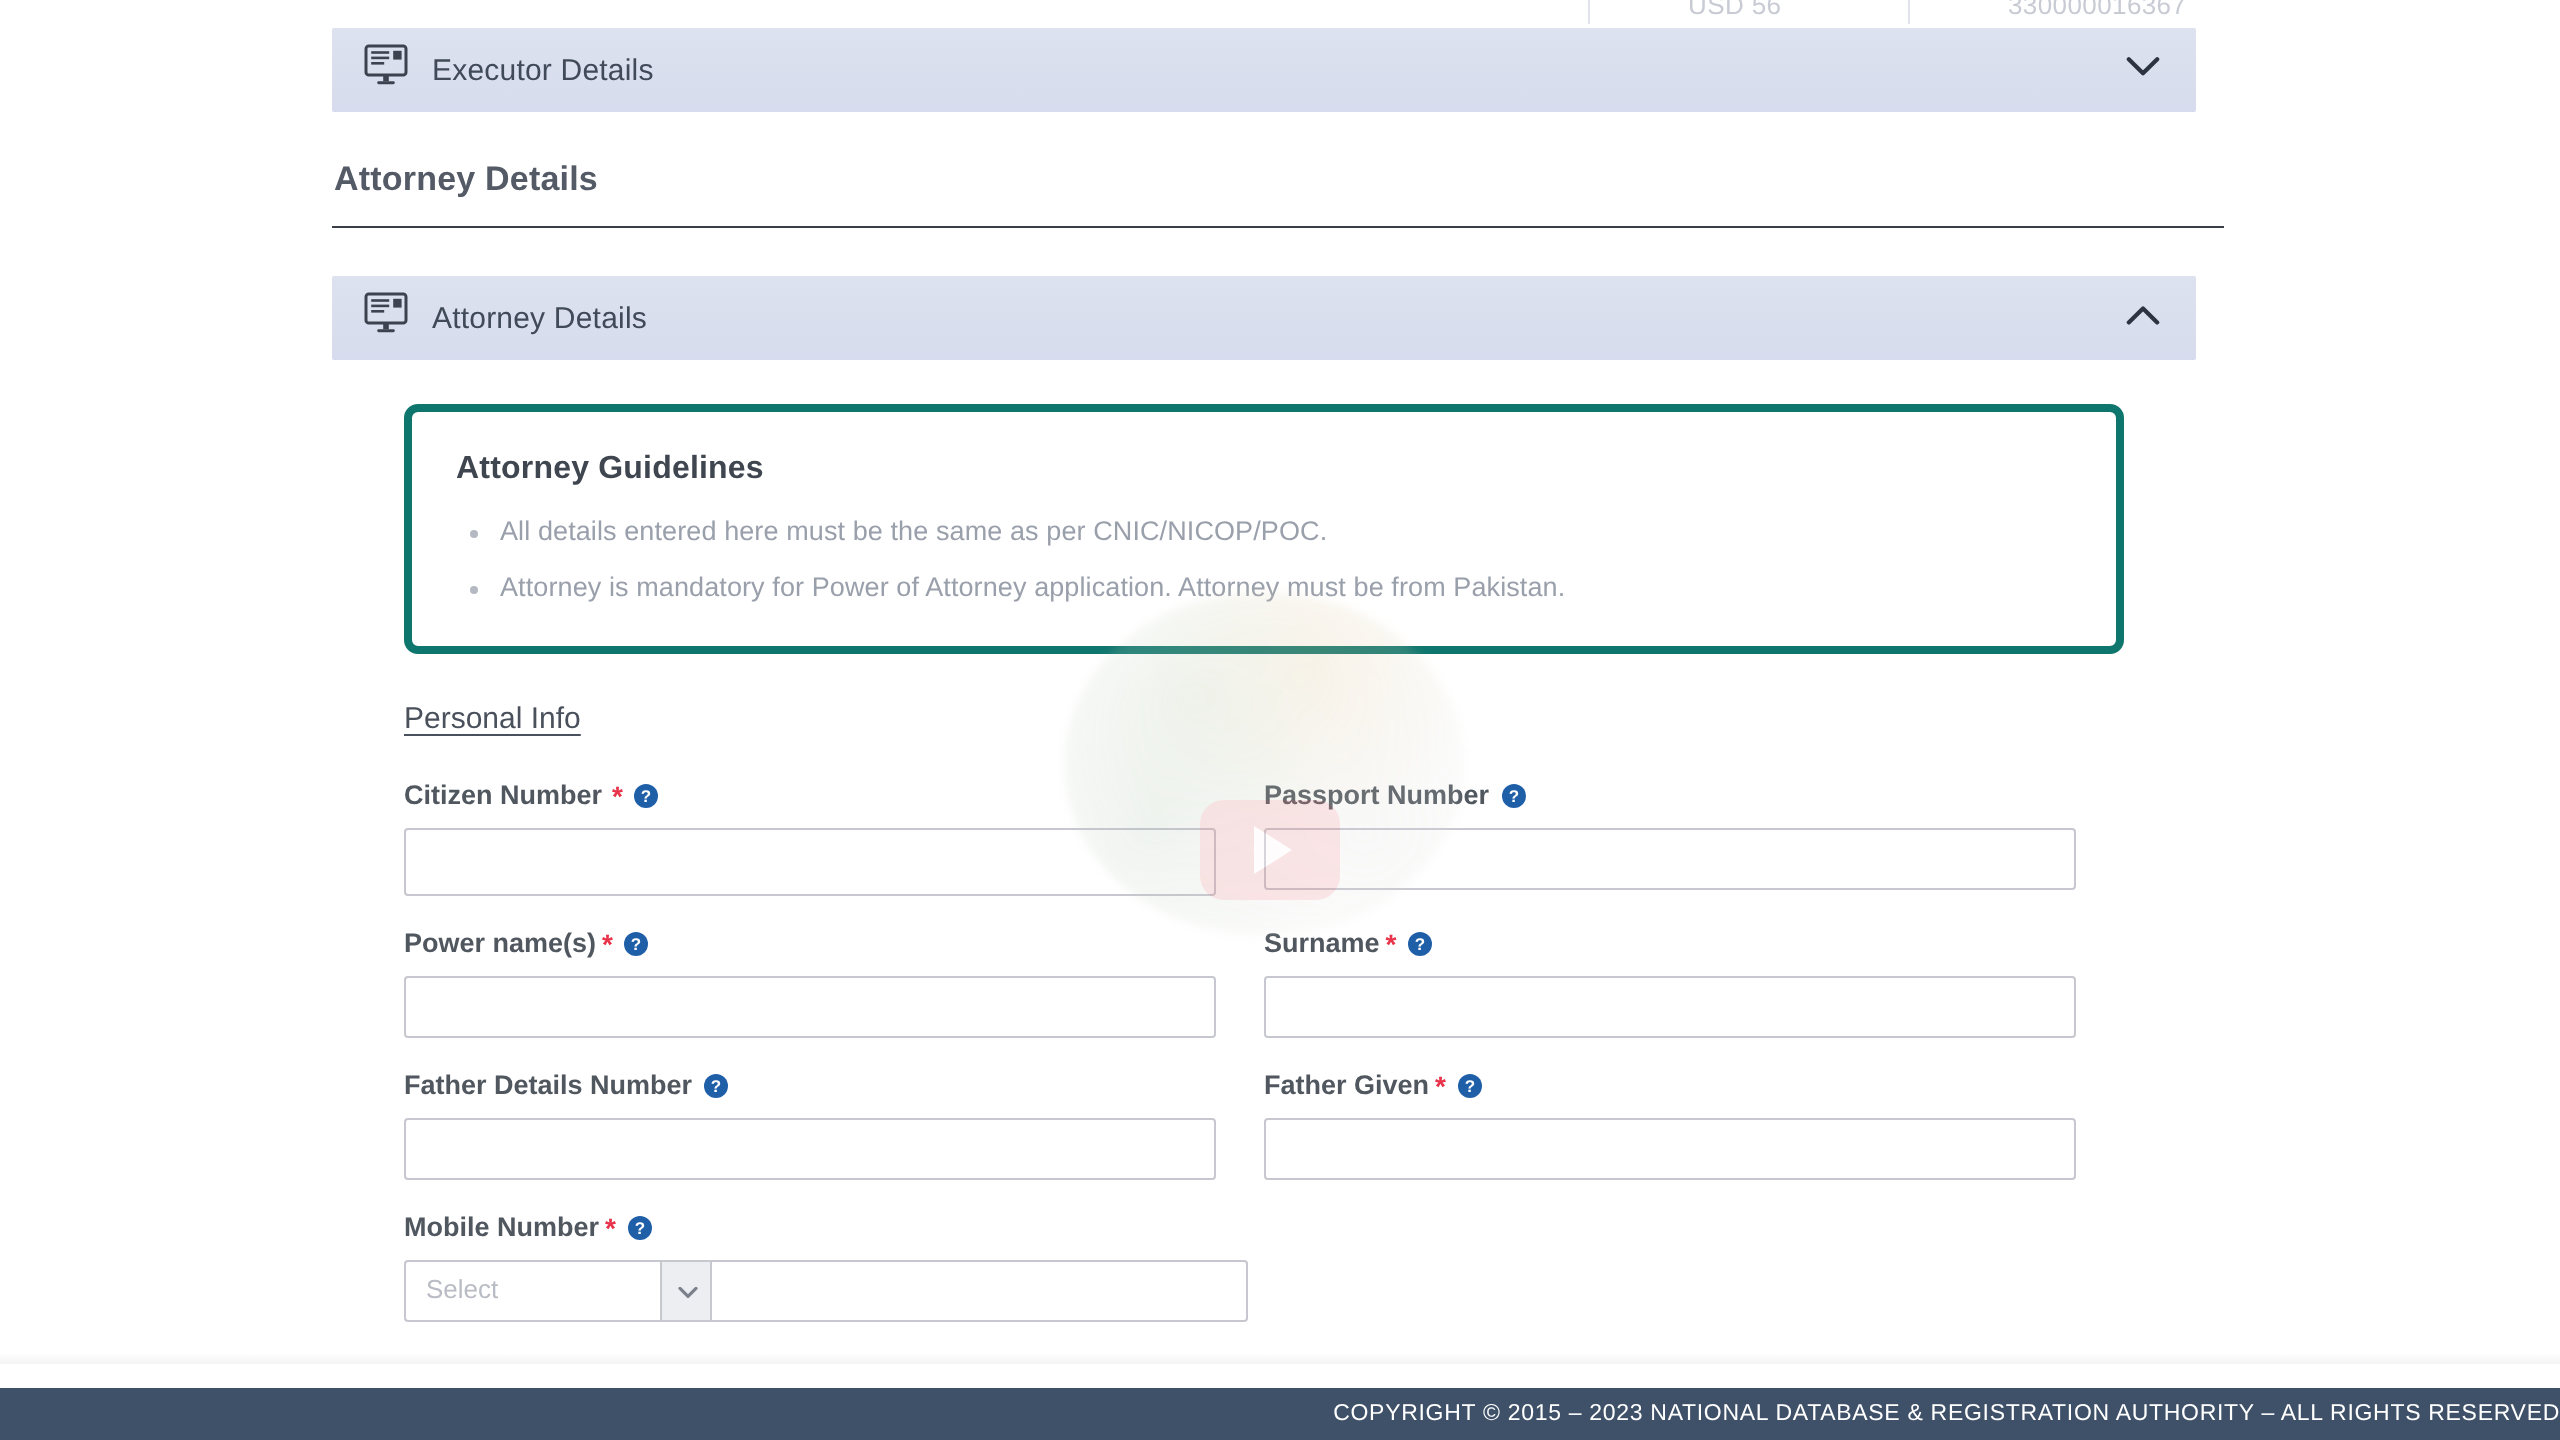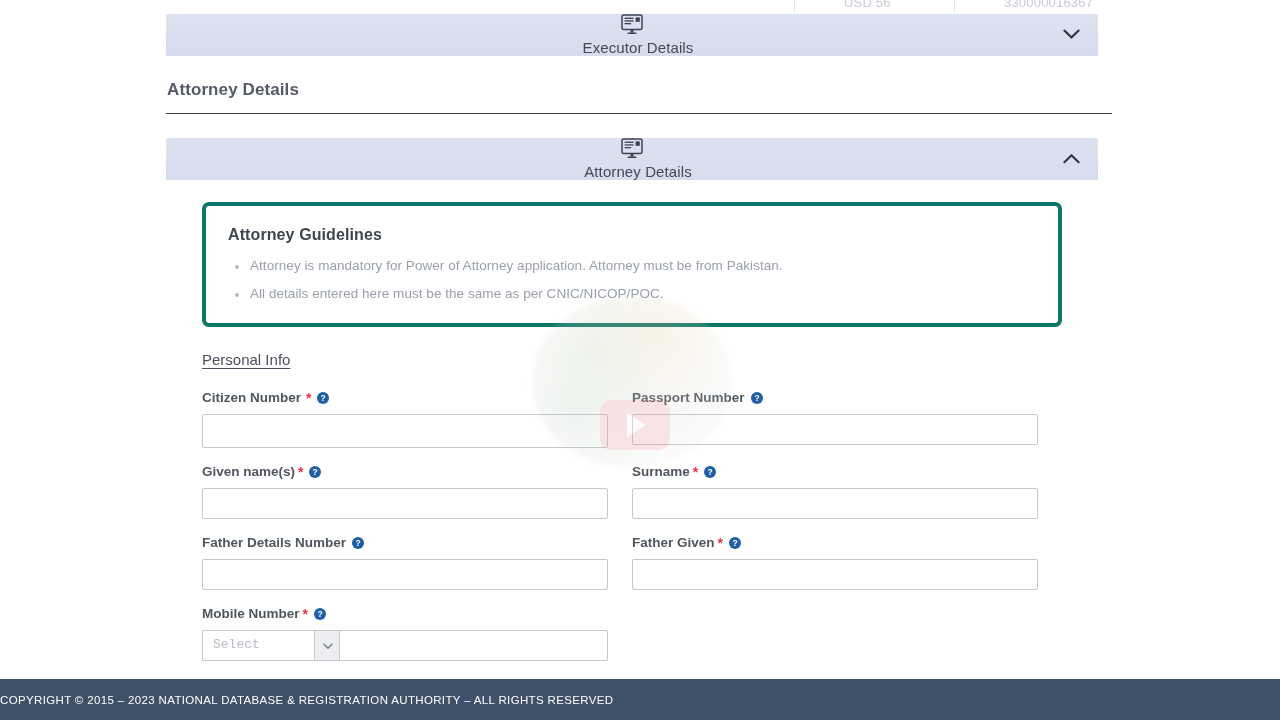--- a/index.html
+++ b/index.html
@@ -69,24 +69,23 @@
   .gutter.l { left: 0; }
   .gutter.r { left: 1098px; width: 182px; }
 
   
   .acc-header {
     position: relative;
     height: 42px;
     background: linear-gradient(180deg, #dde2ef 0%, #d6dced 100%);
     display: flex;
     align-items: center;
-    padding: 0 18px 0 30px;
+    padding: 0 18px 0 16px;
     cursor: pointer;
     border-radius: 1px;
-    flex-direction: column;
   }
   .acc-header .mon-icon { flex: 0 0 auto; margin-right: 12px; display: block; }
   .acc-title {
     font-size: 15px;
     color: #414a58;
     font-weight: 400;
     letter-spacing: .1px;
   }
   .chev {
     position: absolute;
@@ -197,27 +196,26 @@
     height: 31px;
     border: 1px solid #c7c7cf;
     background: #ffffff;
     border-radius: 2px;
   }
   .fld-input.tall { height: 34px; }
 
   
   .mobile-row { display: flex; }
   .m-select {
-    width: 112px; height: 31px;
+    width: 128px; height: 31px;
     border: 1px solid #c7c7cf;
     border-right: none;
     background: #ffffff;
     position: relative;
     border-radius: 2px 0 0 2px;
-    font-family: Liberation Mono, monospace;
   }
   .m-select span {
     position: absolute;
     left: 10px; top: 6px;
     font-size: 13px;
     color: #b9bcc4;
   }
   .m-caret {
     width: 26px; height: 31px;
     border: 1px solid #c7c7cf;
@@ -230,25 +228,25 @@
     border-left: none;
     background: #ffffff;
     border-radius: 0 2px 2px 0;
   }
 
   
   .footer {
     position: absolute;
     left: 0; bottom: 0;
     width: 1280px;
-    height: 41px;
+    height: 26px;
     background: #3f5168;
     display: flex;
     align-items: center;
-    justify-content: flex-start;
+    justify-content: flex-end;
     z-index: 40;
   }
   .footer span {
     font-size: 11.5px;
     color: #ffffff;
     letter-spacing: .35px;
     font-weight: normal;
   }
   .footer-shadow {
     position: absolute;
@@ -358,22 +356,22 @@
         <path d="M1.4 9.2 8.5 2.2l7.1 7" fill="none" stroke="#2b3440" stroke-width="2.1" stroke-linecap="round" stroke-linejoin="round"></path>
       </svg>
     </span>
   </div>
 
   <div class="acc-body">
 
     <div class="guidelines">
       <h3>Attorney Guidelines</h3>
       <ul>
+        <li>All details entered here must be the same as per CNIC/NICOP/POC.</li>
         <li>Attorney is mandatory for Power of Attorney application. Attorney must be from Pakistan.</li>
-        <li>All details entered here must be the same as per CNIC/NICOP/POC.</li>
       </ul>
     </div>
 
     <div class="form-area">
 
       <div class="subsection">Personal Info</div>
 
       
       <div class="row">
         <div class="col">
@@ -400,21 +398,21 @@
             </span>
           </div>
           <div class="fld-input"></div>
         </div>
       </div>
 
       
       <div class="row" style="margin-top:8px">
         <div class="col">
           <div class="fld-label">
-            <span>Given name(s)</span>
+            <span>Power name(s)</span>
             <span class="req">*</span>
             <span class="help">
               <svg width="12" height="12" viewBox="0 0 12 12">
                 <circle cx="6" cy="6" r="6" fill="#1f5fa8"></circle>
                 <text x="6" y="9.1" font-family="Liberation Sans, sans-serif" font-size="8.5" font-weight="bold" fill="#ffffff" text-anchor="middle">?</text>
               </svg>
             </span>
           </div>
           <div class="fld-input"></div>
         </div>

